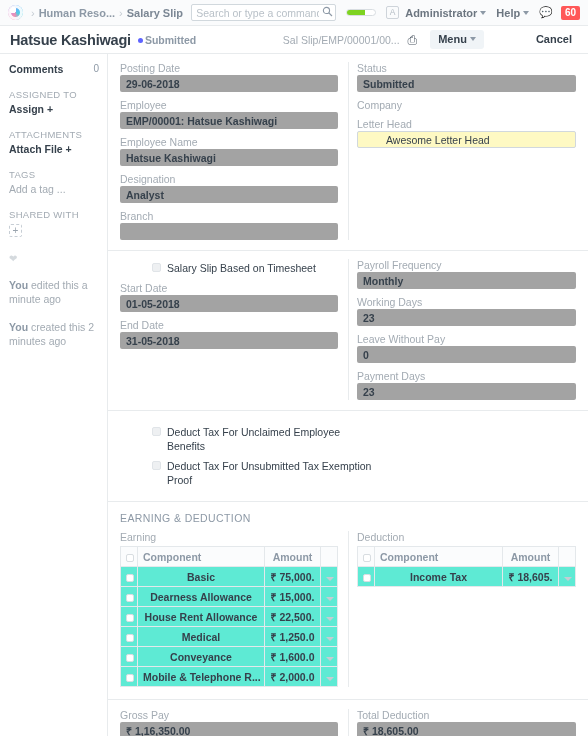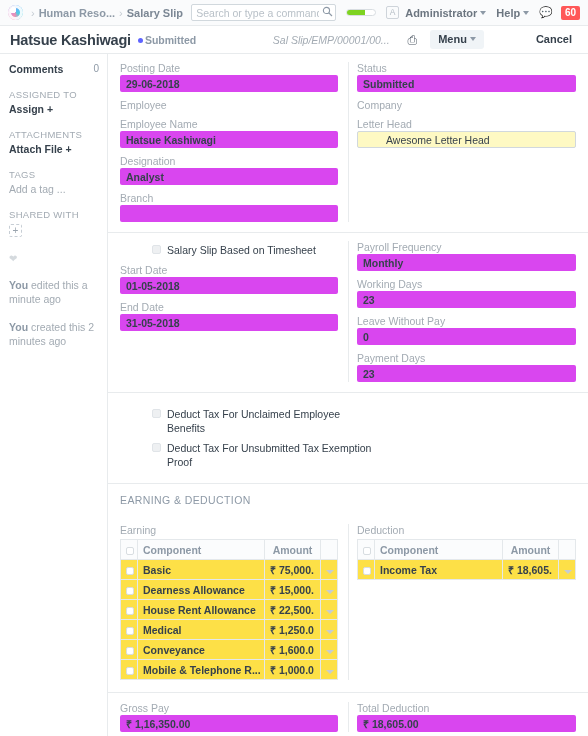--- a/index.html
+++ b/index.html
@@ -142,23 +142,22 @@
     width: 5px; height: 5px;
     border-radius: 50%;
     background: #5e64ff;
     margin-right: 2px;
     vertical-align: 1px;
   }
   .title-spacer { flex: 1 1 auto; }
   .doc-id {
     font-size: 10.5px;
     color: #a3abb3;
-    margin-right: 18px;
+    margin-right: 8px;
     white-space: nowrap;
-    font-style: italic;
   }
   .print-icon { margin-right: 9px; color: #4a5560; font-size: 12px; line-height: 1; }
   .btn {
     font-size: 11px;
     font-weight: bold;
     color: #36414c;
     border: 1px solid transparent;
     background: #f0f4f7;
     border-radius: 3px;
     padding: 3px 7px;
@@ -251,21 +250,21 @@
   .col-divider { border-left: 1px solid #e8ebed; }
 
   .flabel {
     font-size: 10.5px;
     color: #a3abb3;
     margin-bottom: 1px;
     margin-top: 7px;
   }
   .flabel.first { margin-top: 0; }
   .fval {
-    background: #d946ef;
+    background: #a3a3a3;
     border: 1px solid transparent;
     border-radius: 2px;
     height: 17px;
     font-size: 10.5px;
     font-weight: bold;
     color: #36414c;
     padding: 0 5px;
     line-height: 16px;
     white-space: nowrap;
     overflow: hidden;
@@ -299,21 +298,21 @@
   .cblabel {
     font-size: 10.5px;
     color: #36414c;
     line-height: 14px;
   }
 
   .sectitle {
     font-size: 10.5px;
     color: #8d99a6;
     letter-spacing: 0.4px;
-    margin-bottom: 18px;
+    margin-bottom: 7px;
   }
   .gridlabel {
     font-size: 10.5px;
     color: #a3abb3;
     margin-bottom: 3px;
   }
 
   table.grid {
     border-collapse: collapse;
     width: 100%;
@@ -329,21 +328,22 @@
     white-space: nowrap;
   }
   table.grid th {
     background: #fbfcfd;
     color: #8d99a6;
     font-weight: bold;
   }
   table.grid td {
     color: #36414c;
     font-weight: bold;
-    background: #fde047;
+    background: #5eead4;
+    text-align: center;
   }
   th.c-check, td.c-check { width: 17px; padding: 0; text-align: center; }
   th.c-amt, td.c-amt { width: 56px; }
   th.c-drop, td.c-drop { width: 17px; padding: 0; text-align: center; }
   .gcheck {
     display: inline-block;
     width: 8px; height: 8px;
     border: 1px solid #d8dde1;
     border-radius: 2px;
     background: #fff;
@@ -435,20 +435,21 @@
   </div>
 
   <div class="main">
 
     <div class="section">
       <div class="cols">
         <div class="col">
           <div class="flabel first">Posting Date</div>
           <div class="fval">29-06-2018</div>
           <div class="flabel">Employee</div>
+          <div class="fval">EMP/00001: Hatsue Kashiwagi</div>
           <div class="flabel">Employee Name</div>
           <div class="fval">Hatsue Kashiwagi</div>
           <div class="flabel">Designation</div>
           <div class="fval">Analyst</div>
           <div class="flabel">Branch</div>
           <div class="fval empty"></div>
         </div>
         <div class="col right col-divider">
           <div class="flabel first">Status</div>
           <div class="fval">Submitted</div>
@@ -542,21 +543,21 @@
               </tr>
               <tr>
                 <td class="c-check"><span class="gcheck"></span></td>
                 <td>Conveyance</td>
                 <td class="c-amt">₹ 1,600.0</td>
                 <td class="c-drop"><span class="gcaret"></span></td>
               </tr>
               <tr>
                 <td class="c-check"><span class="gcheck"></span></td>
                 <td>Mobile &amp; Telephone R...</td>
-                <td class="c-amt">₹ 1,000.0</td>
+                <td class="c-amt">₹ 2,000.0</td>
                 <td class="c-drop"><span class="gcaret"></span></td>
               </tr>
             </tbody>
           </table>
         </div>
 
         <div class="col right col-divider">
           <div class="gridlabel">Deduction</div>
           <table class="grid">
             <thead>

